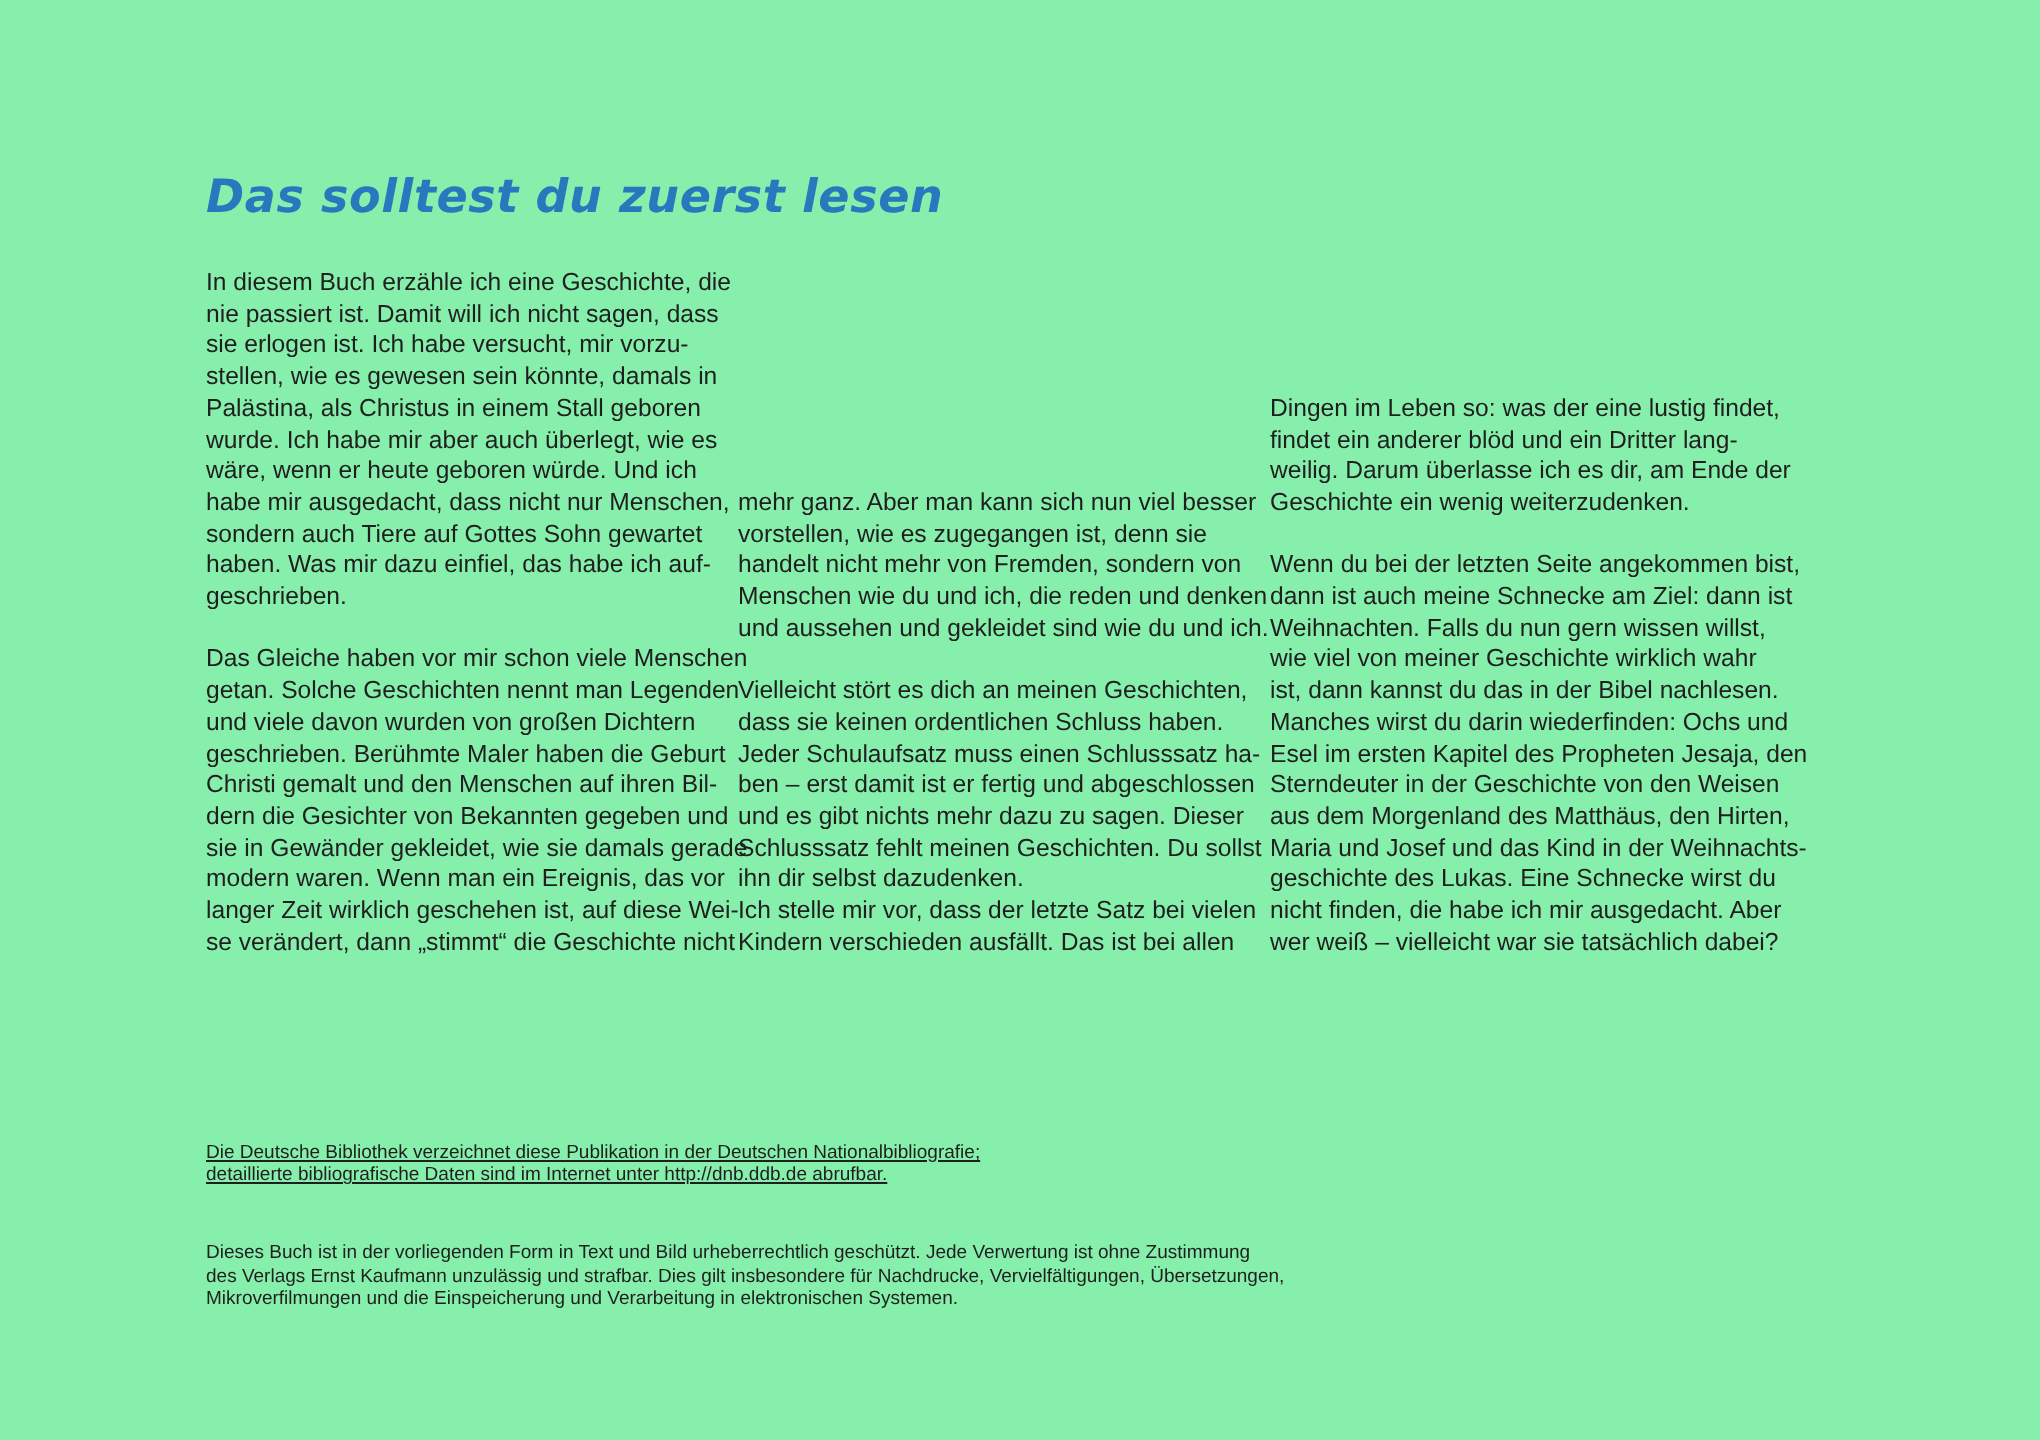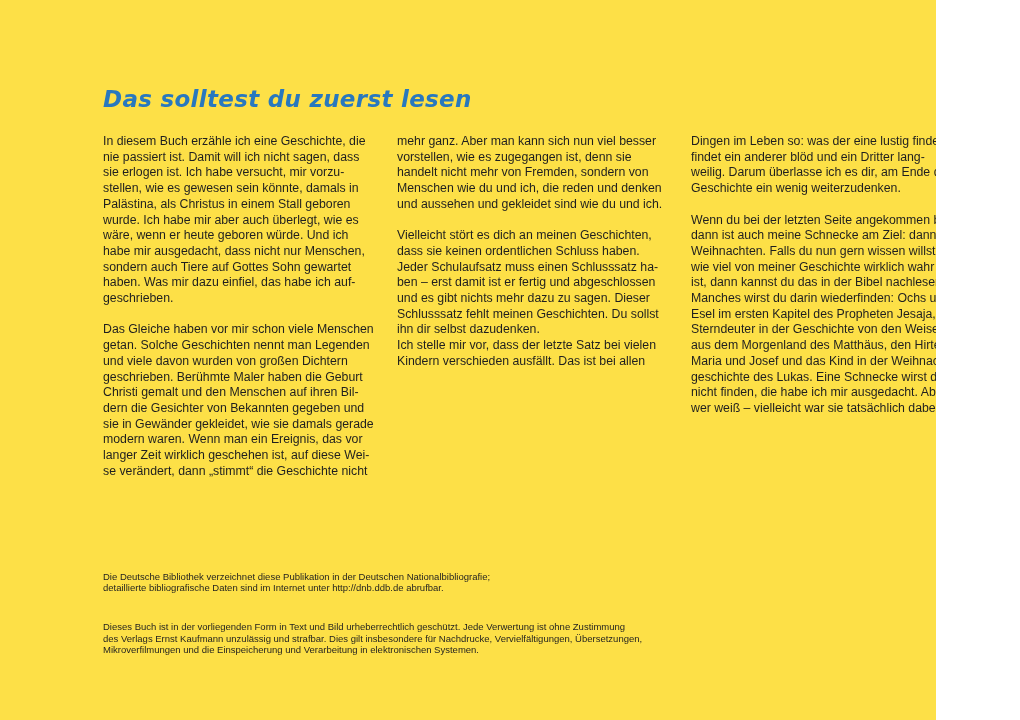--- a/index.html
+++ b/index.html
@@ -1,41 +1,42 @@
 <!DOCTYPE html>
 <html><head>
 <meta charset="utf-8">
 <style>
   * { margin: 0; padding: 0; box-sizing: border-box; }
   html, body { background: #ffffff; }
   body { font-family: "Liberation Sans", sans-serif; }
   .page {
     position: relative;
-    width: 936px;
+    width: 1020px;
     height: 720px;
-    background: #fde047;
+    background: #86efac;
     overflow: hidden;
   }
   .heading {
     position: absolute;
     left: 103px;
     top: 86px;
     font-family: "DejaVu Sans", sans-serif;
     font-style: italic;
     font-weight: bold;
     font-size: 23px;
     letter-spacing: 0.3px;
     color: #2878be;
   }
   .columns {
     position: absolute;
     left: 103px;
     top: 134px;
     display: flex;
-    gap: 36px;
+    gap: 8px;
+    align-items: flex-end;
   }
   .col {
     width: 258px;
     font-size: 12.3px;
     line-height: 15.7px;
     color: #1f1f1f;
   }
   .col p {
     white-space: pre;
     margin: 0 0 15.7px 0;
@@ -53,20 +54,21 @@
     margin: 0 0 5px 0;
   }
   .colophon .bib-title {
     display: block;
     font-style: italic;
     white-space: pre;
   }
   .colophon .bib-body {
     display: block;
     white-space: pre;
+    text-decoration: underline;
   }
 </style>
 </head>
 <body>
 
 <div class="page">
 
   <h1 class="heading">Das solltest du zuerst lesen</h1>
 
   <div class="columns">

